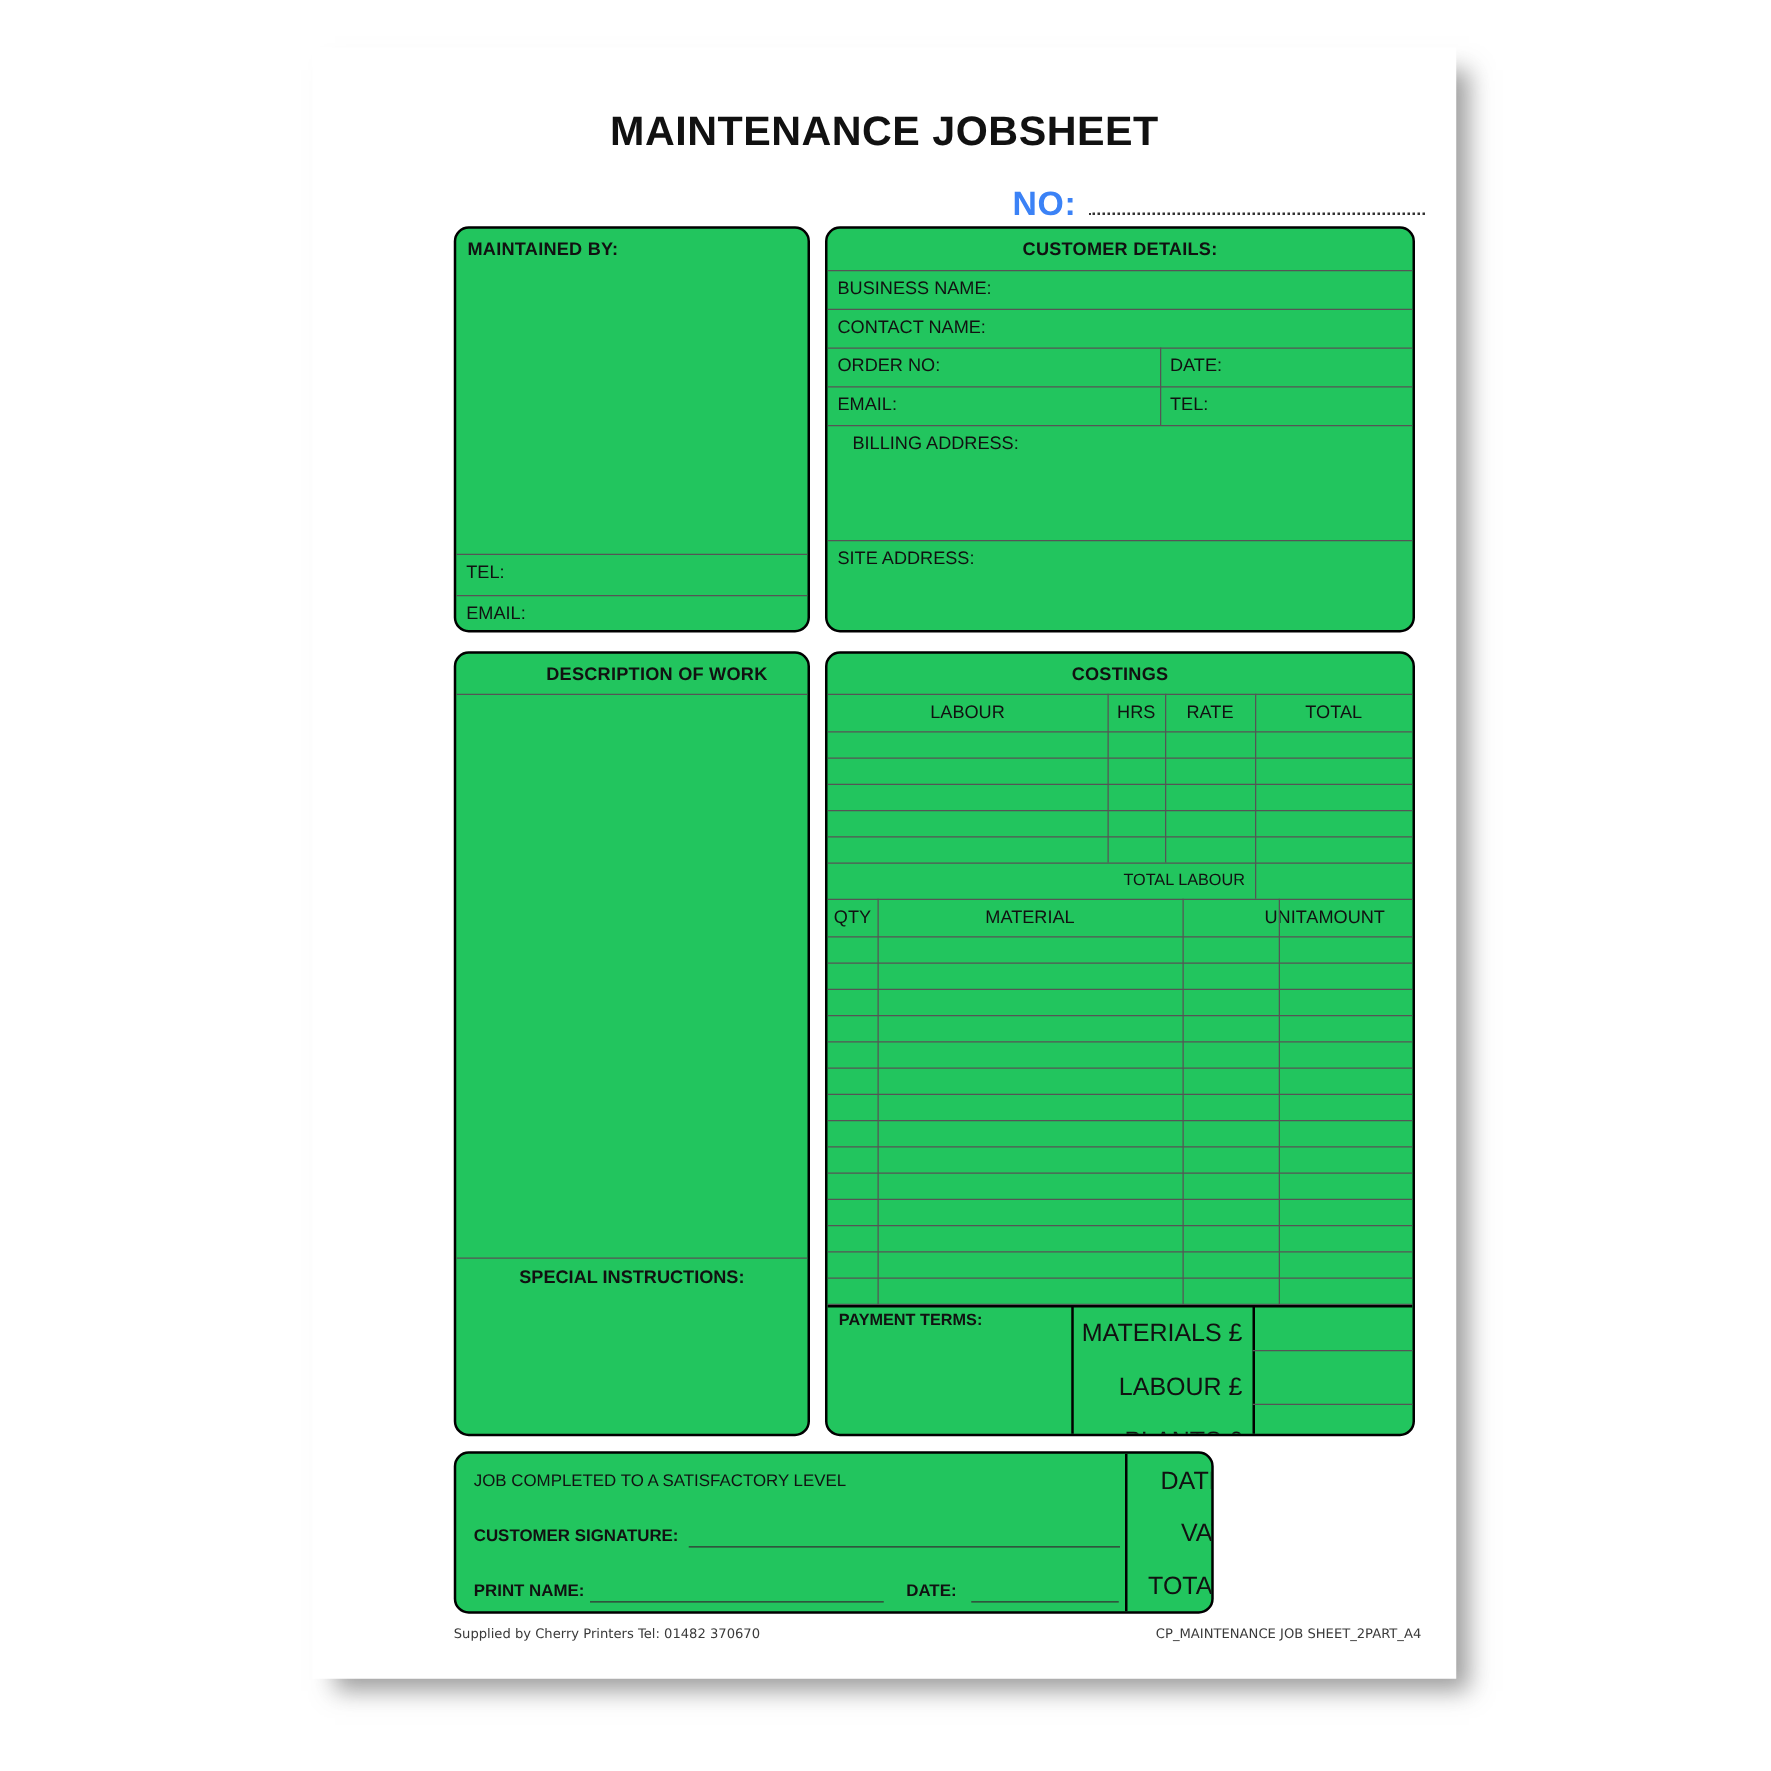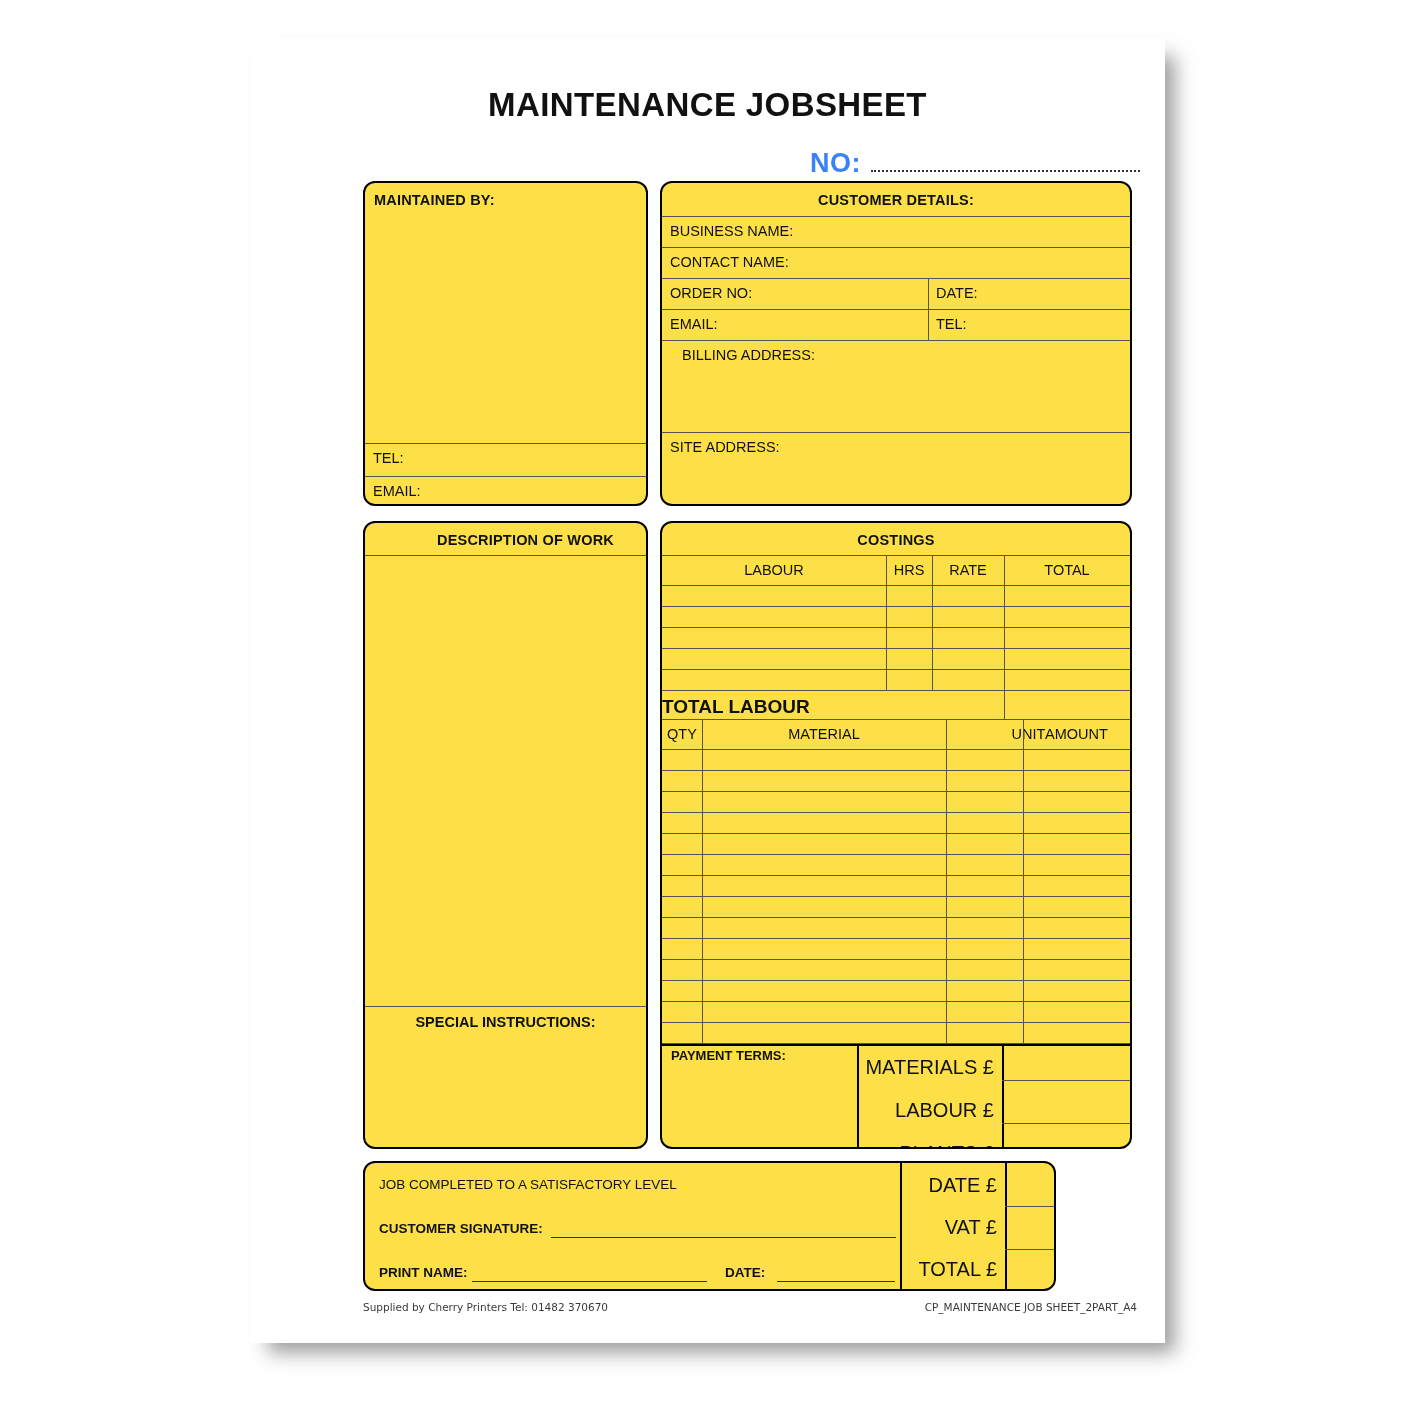--- a/index.html
+++ b/index.html
@@ -59,21 +59,21 @@
     border-bottom: 2px dotted #333;
     height: 1px;
   }
 
   
   .panel {
     position: absolute;
     border: 2.5px solid #000;
     border-radius: 12px;
     box-sizing: border-box;
-    background: #fde047;
+    background: #22c55e;
     overflow: hidden;
   }
   .panel-title {
     font-size: 14.5px;
     font-weight: bold;
     color: #111;
     letter-spacing: 0.2px;
   }
   .hline {
     position: absolute;
@@ -120,40 +120,41 @@
     position: absolute; left: 0; top: 9px; width: 100%; text-align: center;
   }
   .col-head {
     position: absolute;
     font-size: 14.5px;
     color: #111;
     text-align: center;
   }
   .total-labour-text {
     position: absolute;
-    font-size: 19px;
-    font-weight: bold;
-    color: #111;
+    font-size: 13px;
+    font-weight: normal;
+    color: #111;
+    text-align: right;
   }
   #payment-terms-label {
     position: absolute;
     left: 9px;
     font-size: 13px;
     font-weight: bold;
     color: #111;
   }
   .money-label {
     position: absolute;
     font-size: 20px;
     color: #111;
     text-align: right;
   }
 
   
-  #signature-band { left: 113px; top: 1123px; width: 693px; height: 130px; }
+  #signature-band { left: 113px; top: 1123px; width: 608px; height: 130px; }
   .sig-text {
     position: absolute;
     font-size: 13.5px;
     color: #111;
   }
   .sig-text.bold { font-weight: bold; }
   .rule {
     position: absolute;
     border-bottom: 1.5px solid #333;
     height: 0;

